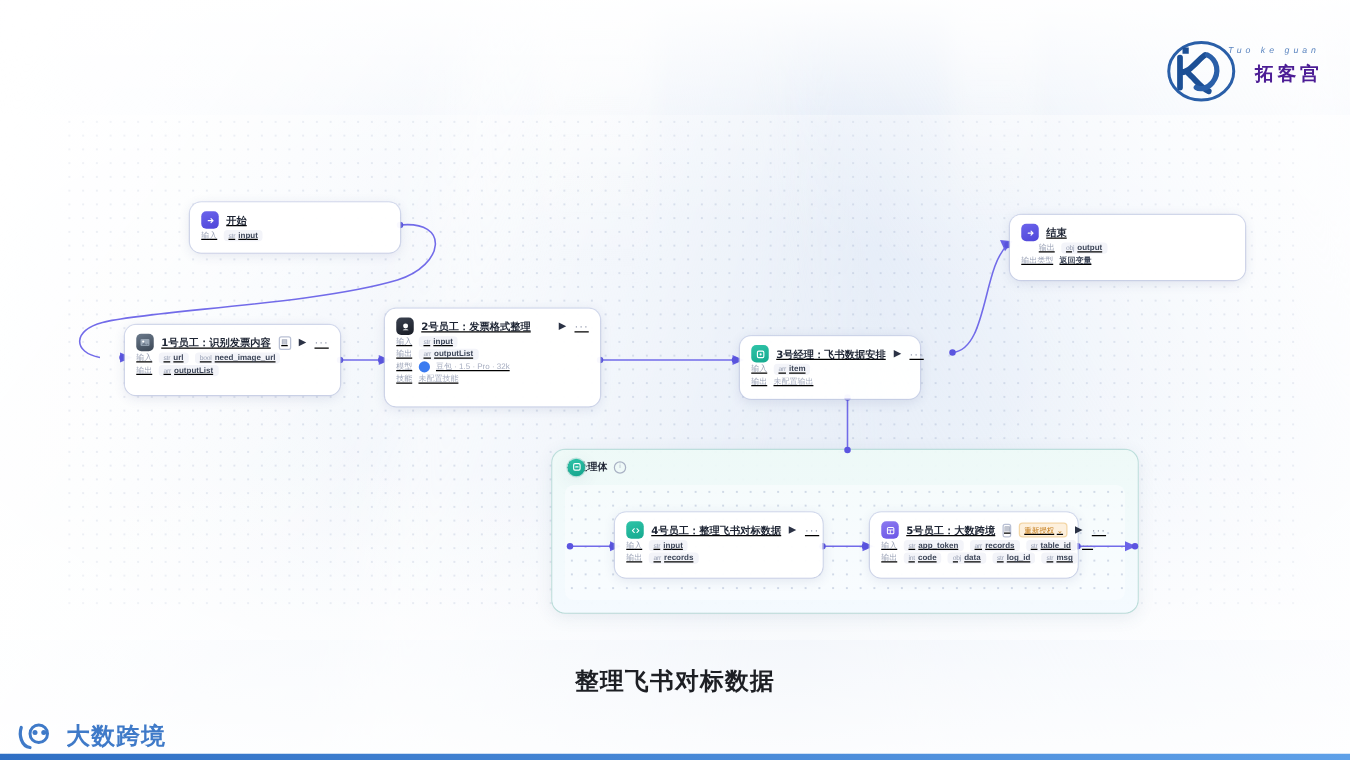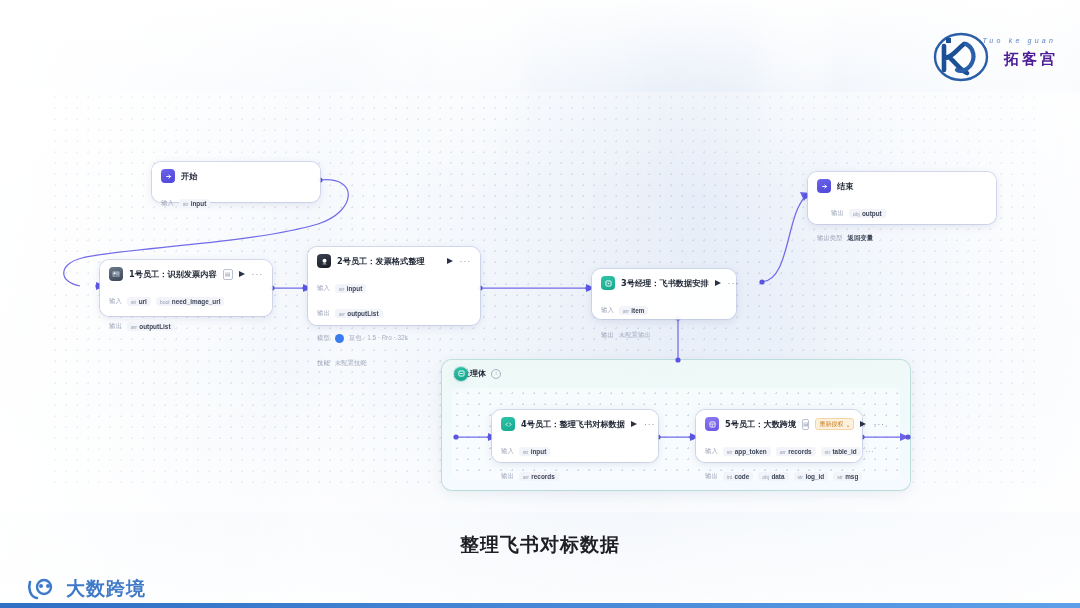--- a/index.html
+++ b/index.html
@@ -59,21 +59,21 @@
     background:radial-gradient(ellipse 70% 78% at 50% 48%, rgba(255,255,255,0) 35%, rgba(255,255,255,.75) 100%);}
 
   svg.links{position:absolute;left:0;top:0;width:1080px;height:420px;overflow:visible;}
   .lk{fill:none;stroke:#6a63e8;stroke-width:1.25;opacity:.95;}
   .lk-head{fill:#6a63e8;}
   .port{fill:#5b55e0;}
 
   
   .node{position:absolute;background:rgba(255,255,255,.96);border-radius:9px;
     box-shadow:0 2px 9px rgba(56,72,130,.13),0 0 0 1px rgba(205,212,235,.75);
-    padding:7px 9px 20px 9px;box-sizing:border-box;}
+    padding:7px 9px 20px 9px;box-sizing:border-box;text-decoration:underline;}
   .node-hd{display:flex;align-items:center;gap:6px;}
   .nico{width:14px;height:14px;border-radius:4px;flex:none;display:flex;align-items:center;justify-content:center;
     font-size:8px;color:#fff;font-weight:700;line-height:1;}
   .nico.start{background:linear-gradient(160deg,#6b64ec,#4f46d8);}
   .nico.end{background:linear-gradient(160deg,#6b64ec,#4f46d8);}
   .nico.emp1{background:linear-gradient(160deg,#6b7a8c,#3b4654);}
   .nico.emp2{background:linear-gradient(160deg,#3b4250,#171b24);}
   .nico.mgr3{background:linear-gradient(160deg,#2fc4a8,#16a98f);}
   .nico.emp4{background:linear-gradient(160deg,#2fc4a8,#16a98f);}
   .nico.emp5{background:linear-gradient(160deg,#8d7bf0,#6a55e6);}
@@ -81,21 +81,21 @@
   .ntitle{font-size:8.2px;color:#1d2433;font-weight:700;white-space:nowrap;
     font-family:"DejaVu Sans","Liberation Sans",sans-serif;}
   .nhd-right{margin-left:auto;display:flex;align-items:center;gap:7px;}
   .play{width:0;height:0;border-left:6px solid #2b3245;border-top:3.6px solid transparent;border-bottom:3.6px solid transparent;}
   .dots3{font-size:9px;color:#8b93a8;letter-spacing:.8px;line-height:1;}
   .chip-mini{display:inline-flex;align-items:center;justify-content:center;width:9px;height:9px;
     border:1px solid #b9c0d4;border-radius:2px;font-size:5.5px;color:#8b93a8;}
   .badge-auth{display:inline-flex;align-items:center;gap:2px;background:#fdf0dd;border:1px solid #f3d6a6;
     border-radius:3px;padding:0 3px;height:10px;font-size:6px;color:#c47a16;white-space:nowrap;}
 
-  .nrow{display:flex;align-items:center;gap:5px;margin-top:16px;}
+  .nrow{display:flex;align-items:center;gap:5px;margin-top:1px;}
   .nlab{font-size:6.4px;color:#9aa2b6;flex:none;font-family:"DejaVu Sans","Liberation Sans",sans-serif;}
   .tag{display:inline-flex;align-items:center;gap:2.5px;background:#f3f4f9;border-radius:3px;
     padding:1px 4px;font-size:6.4px;color:#3d4659;white-space:nowrap;font-weight:700;}
   .tag .ty{font-size:5.4px;color:#9aa2b6;font-weight:400;letter-spacing:-.2px;}
   .muted{font-size:6.4px;color:#a6adc0;}
   .val{font-size:6.4px;color:#3d4659;font-weight:700;}
   .ovf{font-size:7px;color:#9aa2b6;letter-spacing:.6px;}
 
   
   .batch{position:absolute;border-radius:10px;
@@ -105,21 +105,21 @@
   .batch-title{font-size:8px;color:#1d2433;font-weight:700;font-family:"DejaVu Sans","Liberation Sans",sans-serif;}
   .info-i{width:8px;height:8px;border-radius:50%;border:1px solid #a9b2c4;color:#a9b2c4;font-size:5.5px;
     display:flex;align-items:center;justify-content:center;line-height:1;}
   .batch-inner{position:absolute;left:10px;right:10px;top:28px;bottom:10px;border-radius:7px;
     background-image:radial-gradient(rgba(120,140,180,.30) 1px, transparent 1px);
     background-size:11px 11px;background-color:rgba(252,253,255,.55);}
 
   
   .caption{position:absolute;left:0;right:0;top:532px;text-align:center;font-size:19px;font-weight:700;
     color:#1d1f24;font-family:"DejaVu Sans","Liberation Sans",sans-serif;letter-spacing:1px;}
-  .wm{position:absolute;left:26px;bottom:6px;display:flex;align-items:center;gap:6px;opacity:.92;}
+  .wm{position:absolute;left:13px;bottom:6px;display:flex;align-items:center;gap:6px;opacity:.92;}
   .wm-text{font-size:19px;font-weight:700;color:#2f6fc4;letter-spacing:1px;
     font-family:"DejaVu Sans","Liberation Sans",sans-serif;}
   .footbar{position:absolute;left:0;right:0;bottom:0;height:5px;background:linear-gradient(90deg,#2f6fc4,#5ea0e8);}
 </style>
 </head>
 <body>
 
 <div id="stage">
 
   <div class="bg-base"></div>

